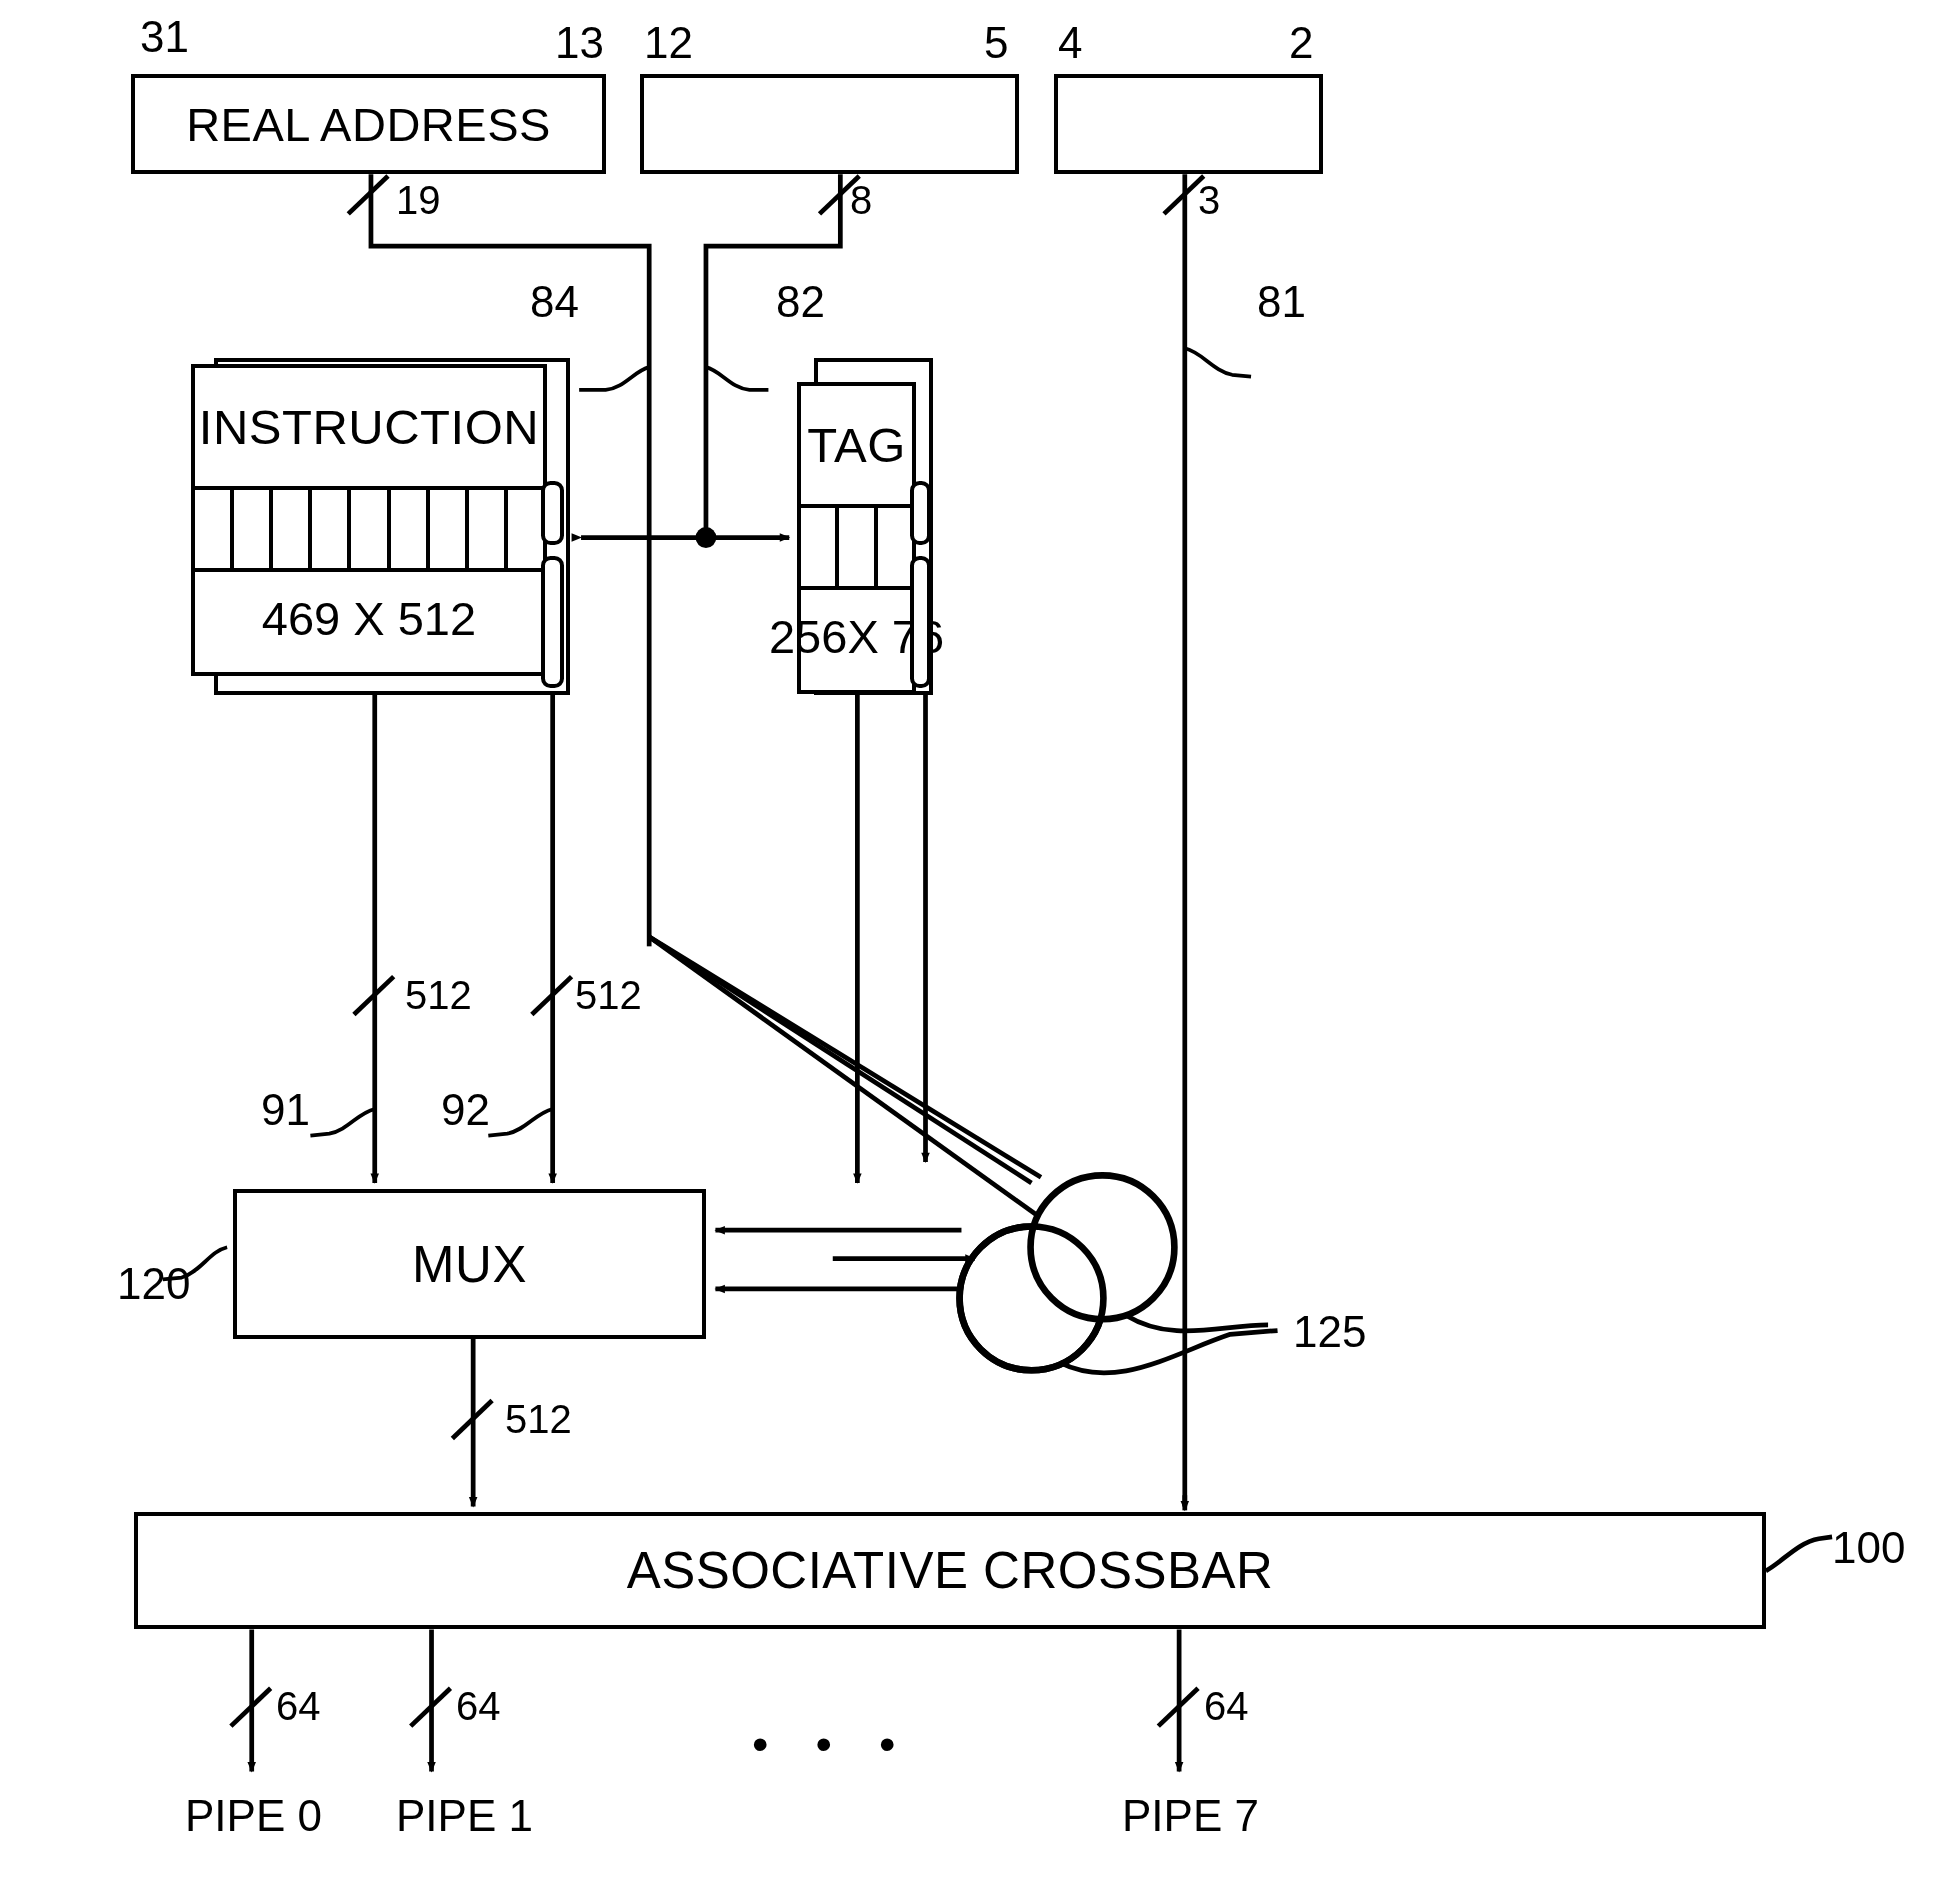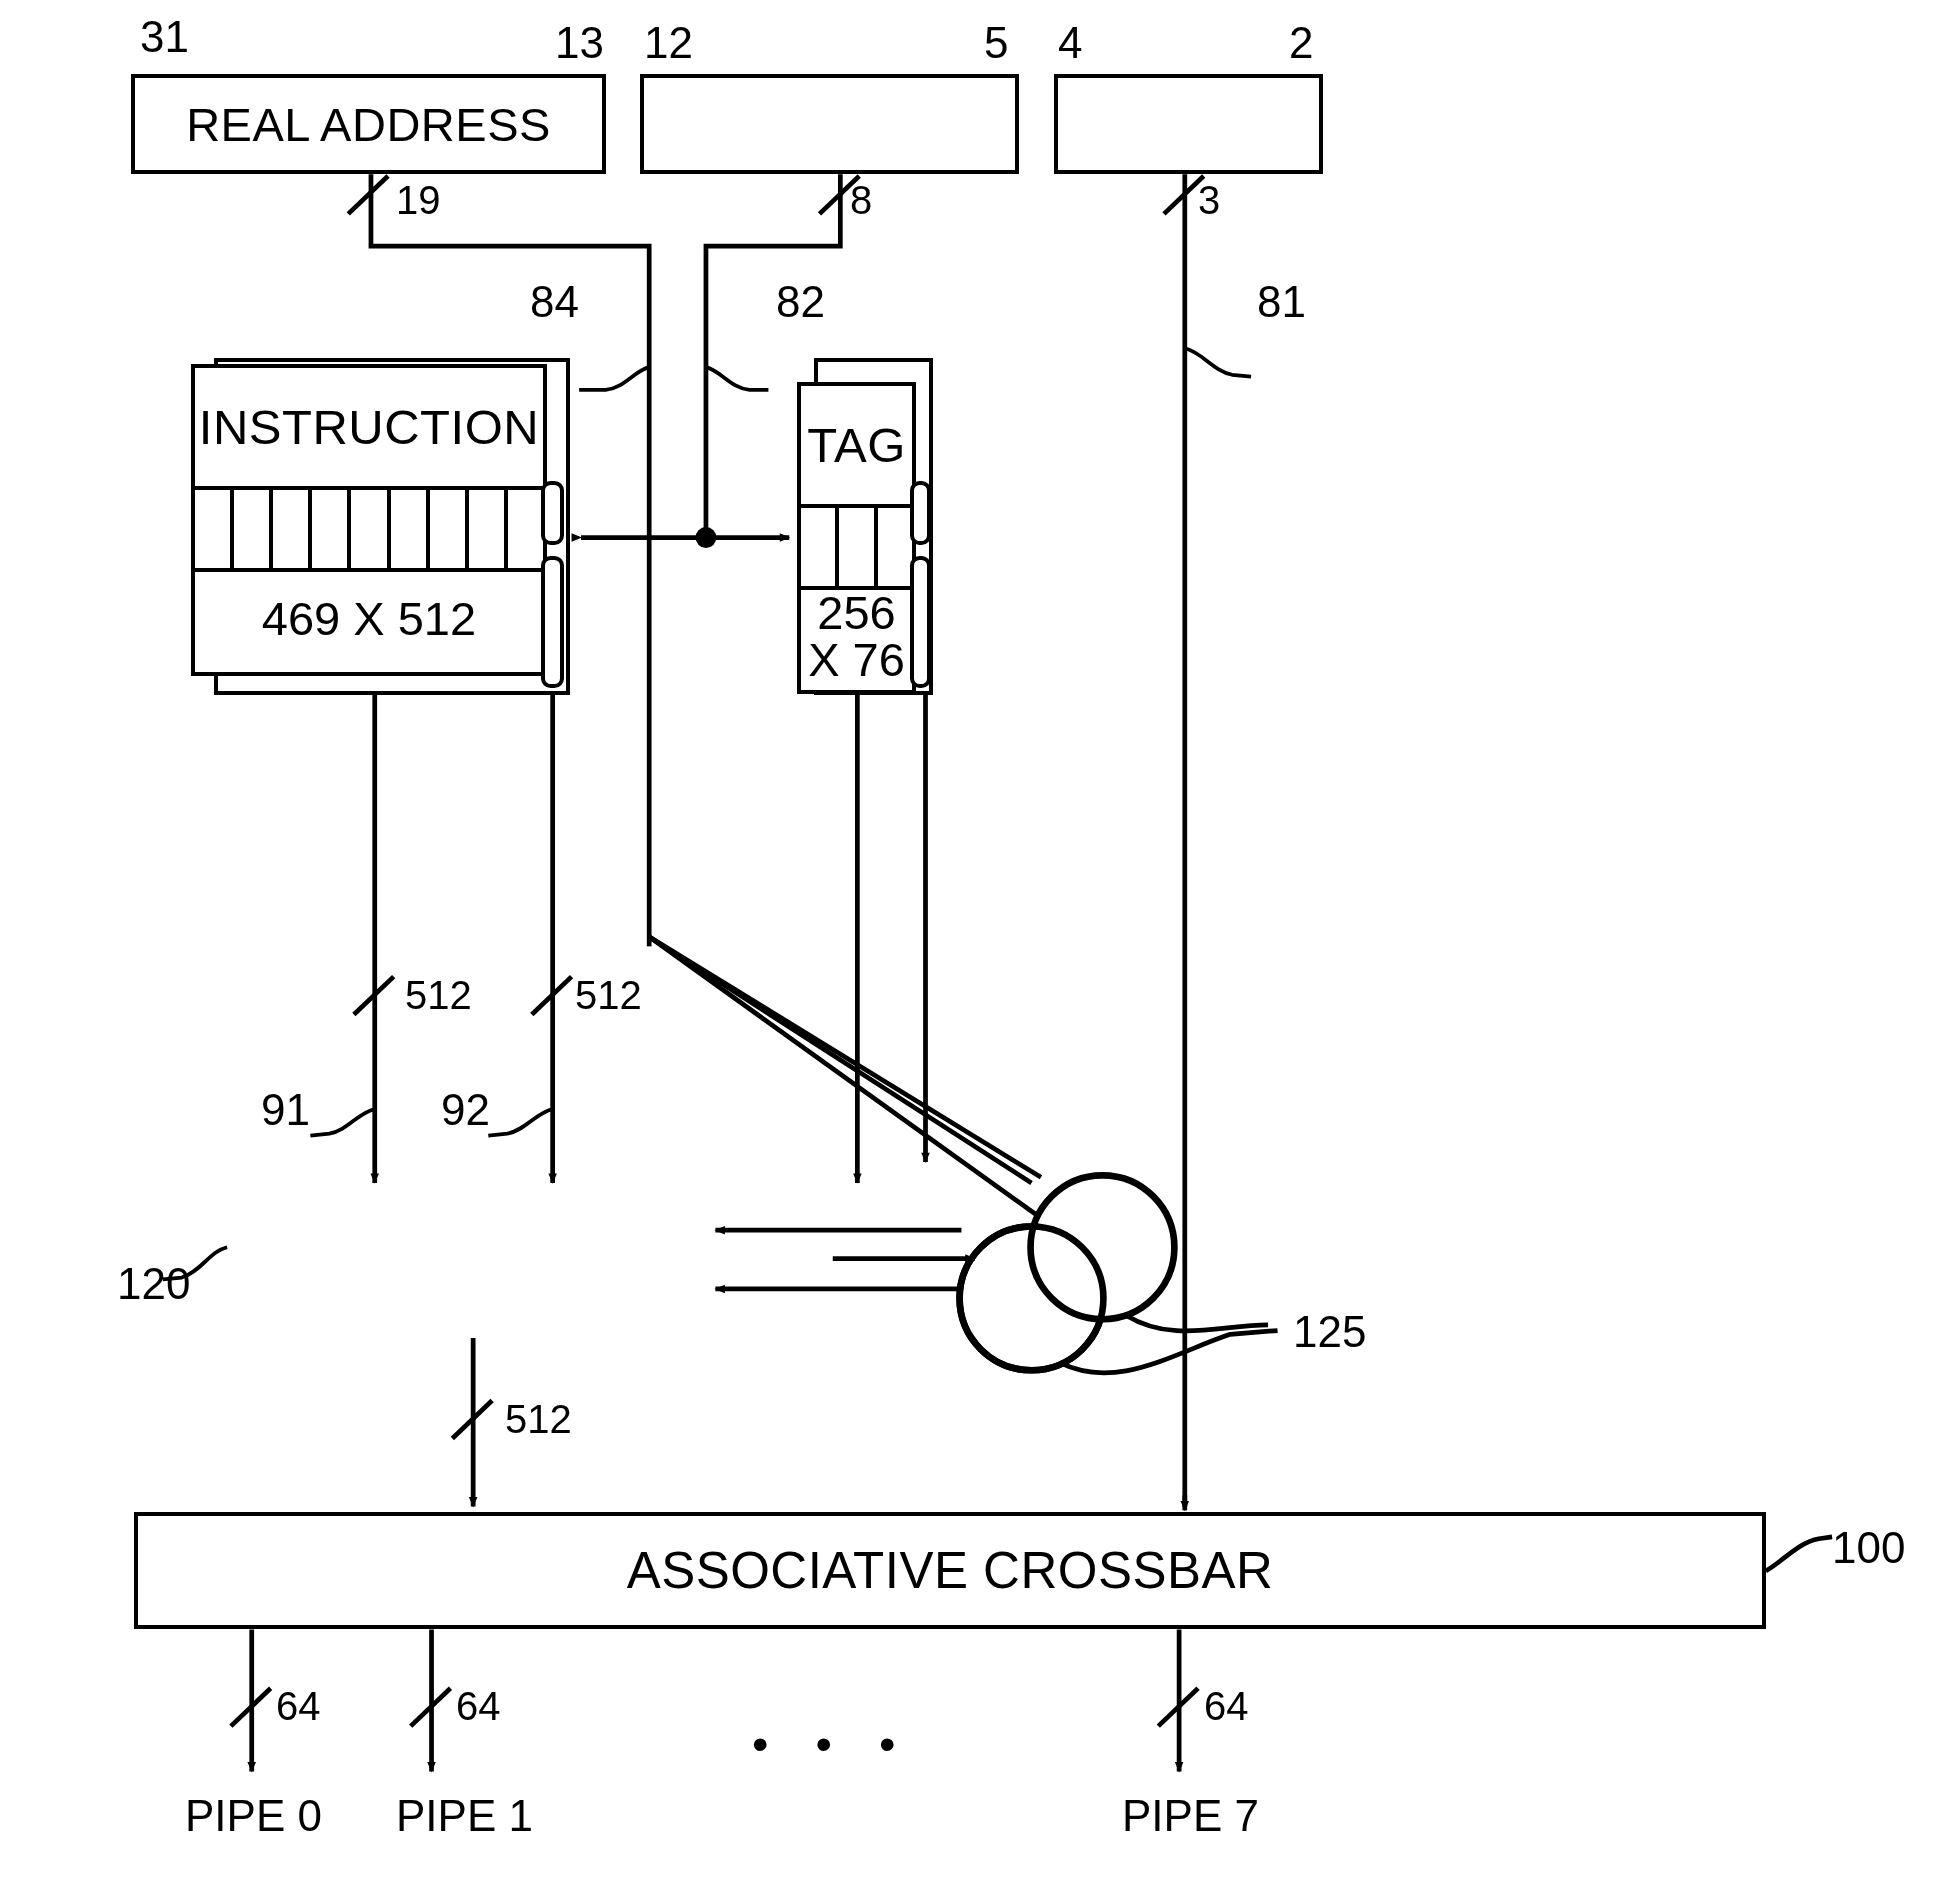--- a/index.html
+++ b/index.html
@@ -130,33 +130,36 @@
   <div class="bx-shadowbox" style="left:814px; top:358px; width:119px; height:337px;"></div>
   <div class="bx" style="left:797px; top:382px; width:119px; height:312px;">
     <div style="position:absolute; left:0; top:0; right:0; height:118px; display:flex; align-items:center; justify-content:center;">
       <span class="lbl boxlabel" style="position:static; font-size:49px;">TAG</span>
     </div>
     <div style="position:absolute; left:0; top:118px; right:0; height:78px; border-top:4.7px solid #000; border-bottom:4.7px solid #000; display:flex;">
       <div style="flex:1; border-right:4.7px solid #000;"></div>
       <div style="flex:1; border-right:4.7px solid #000;"></div>
       <div style="flex:1;"></div>
     </div>
-    <div style="position:absolute; left:0; top:196px; right:0; bottom:0; display:flex; flex-direction:column; align-items:center; justify-content:center; line-height:1.18;">
+    <div style="position:absolute; left:0; top:196px; right:0; bottom:0; display:flex; flex-direction:row; align-items:center; justify-content:center; line-height:1.18;">
       <span class="lbl memlabel" style="position:static; font-size:47px;">256</span>
       <span class="lbl memlabel" style="position:static; font-size:47px;">X 76</span>
     </div>
   </div>
   <div class="bx" style="left:910px; top:481px; width:21px; height:64px; border-radius:9.5px;"></div>
   <div class="bx" style="left:910px; top:556px; width:21px; height:132px; border-radius:9.5px;"></div>
 
   <div class="lbl buswidth" style="left:405px; top:975px;">512</div>
   <div class="lbl buswidth" style="left:575px; top:975px;">512</div>
   <div class="lbl refnum" style="left:261px; top:1088px;">91</div>
   <div class="lbl refnum" style="left:441px; top:1088px;">92</div>
 
+  <div class="bx center-txt" style="left:233px; top:1189px; width:473px; height:150px;">
+    <span class="lbl boxlabel" style="position:static; font-size:51px;">MUX</span>
+  </div>
   <div class="lbl refnum" style="left:104px; top:1262px;margin-left:13px;">120</div>
   <div class="lbl refnum" style="left:1293px; top:1310px;">125</div>
 
   <div class="lbl" style="left:1086px; top:1228px; font-size:51px;">+</div>
   <div class="lbl" style="left:1015px; top:1285px; font-size:51px;">+</div>
 
   <div class="lbl buswidth" style="left:505px; top:1399px;">512</div>
 
   <div class="bx center-txt" style="left:134px; top:1512px; width:1632px; height:117px;">
     <span class="lbl boxlabel" style="position:static; font-size:51px;">ASSOCIATIVE CROSSBAR</span>

